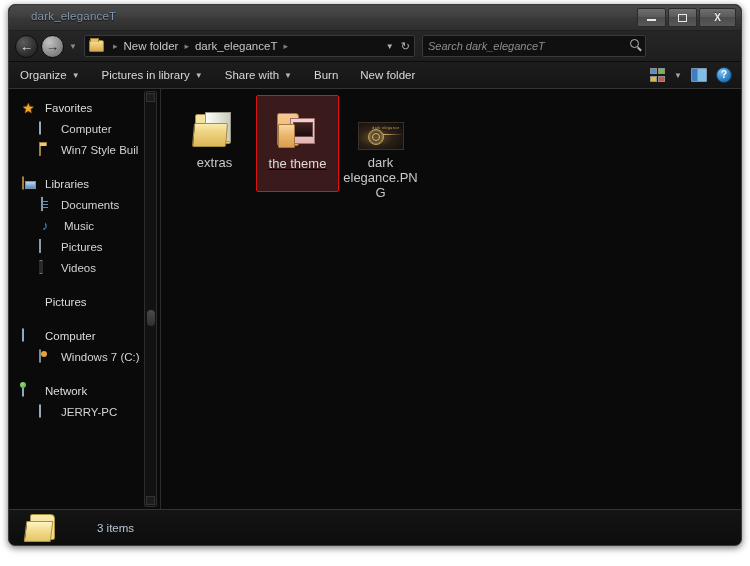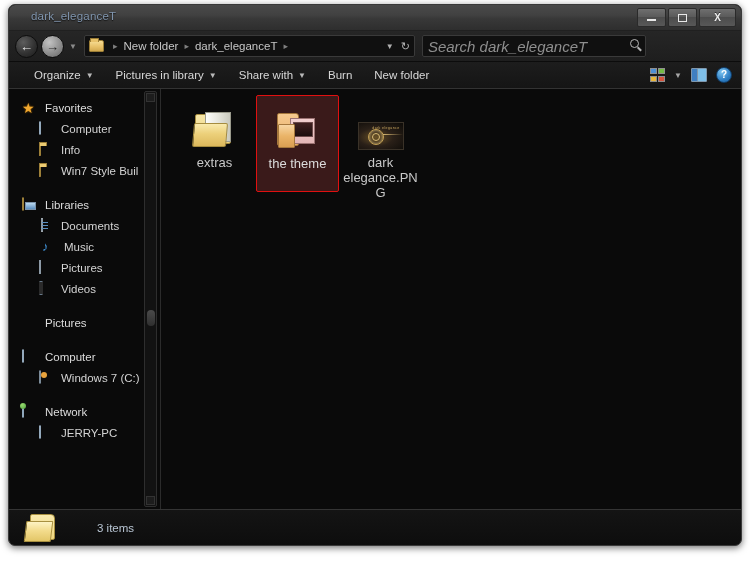--- a/index.html
+++ b/index.html
@@ -116,39 +116,38 @@
     margin-left: 7px;
     width: 224px; height: 22px;
     background: #101010;
     border: 1px solid #3a3a3a;
     border-radius: 2px;
     display: flex; align-items: center;
     padding: 0 5px;
     position: relative;
   }
   .searchbox .ph {
-    font-size: 15px; color: #8e8e8e; font-style: italic;
+    font-size: 11px; color: #8e8e8e; font-style: italic;
   }
   .searchbox .mag {
     position: absolute; right: 6px; top: 3px;
     width: 9px; height: 9px; border: 1.6px solid #b6b6b6; border-radius: 50%;
   }
   .searchbox .mag::after {
     content:""; position:absolute; right:-4px; bottom:-3px;
     width:5px; height:1.7px; background:#b6b6b6; transform: rotate(45deg);
   }
 
   
   .toolbar {
     position: relative;
     height: 27px;
     background: linear-gradient(to bottom, #1d1d1d 0%, #151515 100%);
     border-bottom: 1px solid #333333;
     display: flex; align-items: center;
-    padding-left: 14px;
   }
   .tb-item {
     display: flex; align-items: center; gap: 5px;
     font-size: 11.5px; color: #d8d8d8;
     padding: 0 11px; height: 22px; line-height: 22px;
     white-space: nowrap;
   }
   .tb-item .caret { color: #b9b9b9; font-size: 8px; position: relative; top: 1px; }
   .tb-right {
     position: absolute; right: 9px; top: 0; height: 100%;
@@ -329,20 +328,21 @@
     width: 83px;
     padding: 7px 3px 6px;
     text-align: center;
     position: relative;
   }
   .item.selected {
     background: #3a1a1a;
     border: 1px solid #e01010;
     border-radius: 2px;
     height: 97px;
+    text-decoration: underline;
   }
   .item-icon {
     height: 48px;
     display: flex; align-items: flex-end; justify-content: center;
     margin-bottom: 5px;
   }
   .item-label {
     font-size: 13px; color: #c9c9c9; line-height: 15px;
     word-wrap: break-word;
   }
@@ -529,24 +529,20 @@
       <div class="sb-group">
         <span class="sb-icon ic-star">★</span>
         <span>Favorites</span>
       </div>
       <div class="sb-item">
         <span class="sb-icon"><span class="ic-monitor"></span></span>
         <span>Computer</span>
       </div>
       <div class="sb-item">
         <span class="sb-icon"><span class="ic-folder"></span></span>
-        <span>Info</span>
-      </div>
-      <div class="sb-item">
-        <span class="sb-icon"><span class="ic-folder"></span></span>
         <span>Win7 Style Buil</span>
       </div>
 
       <div class="sb-gap"></div>
 
       <div class="sb-group">
         <span class="sb-icon"><span class="ic-libs"></span></span>
         <span>Libraries</span>
       </div>
       <div class="sb-item">

